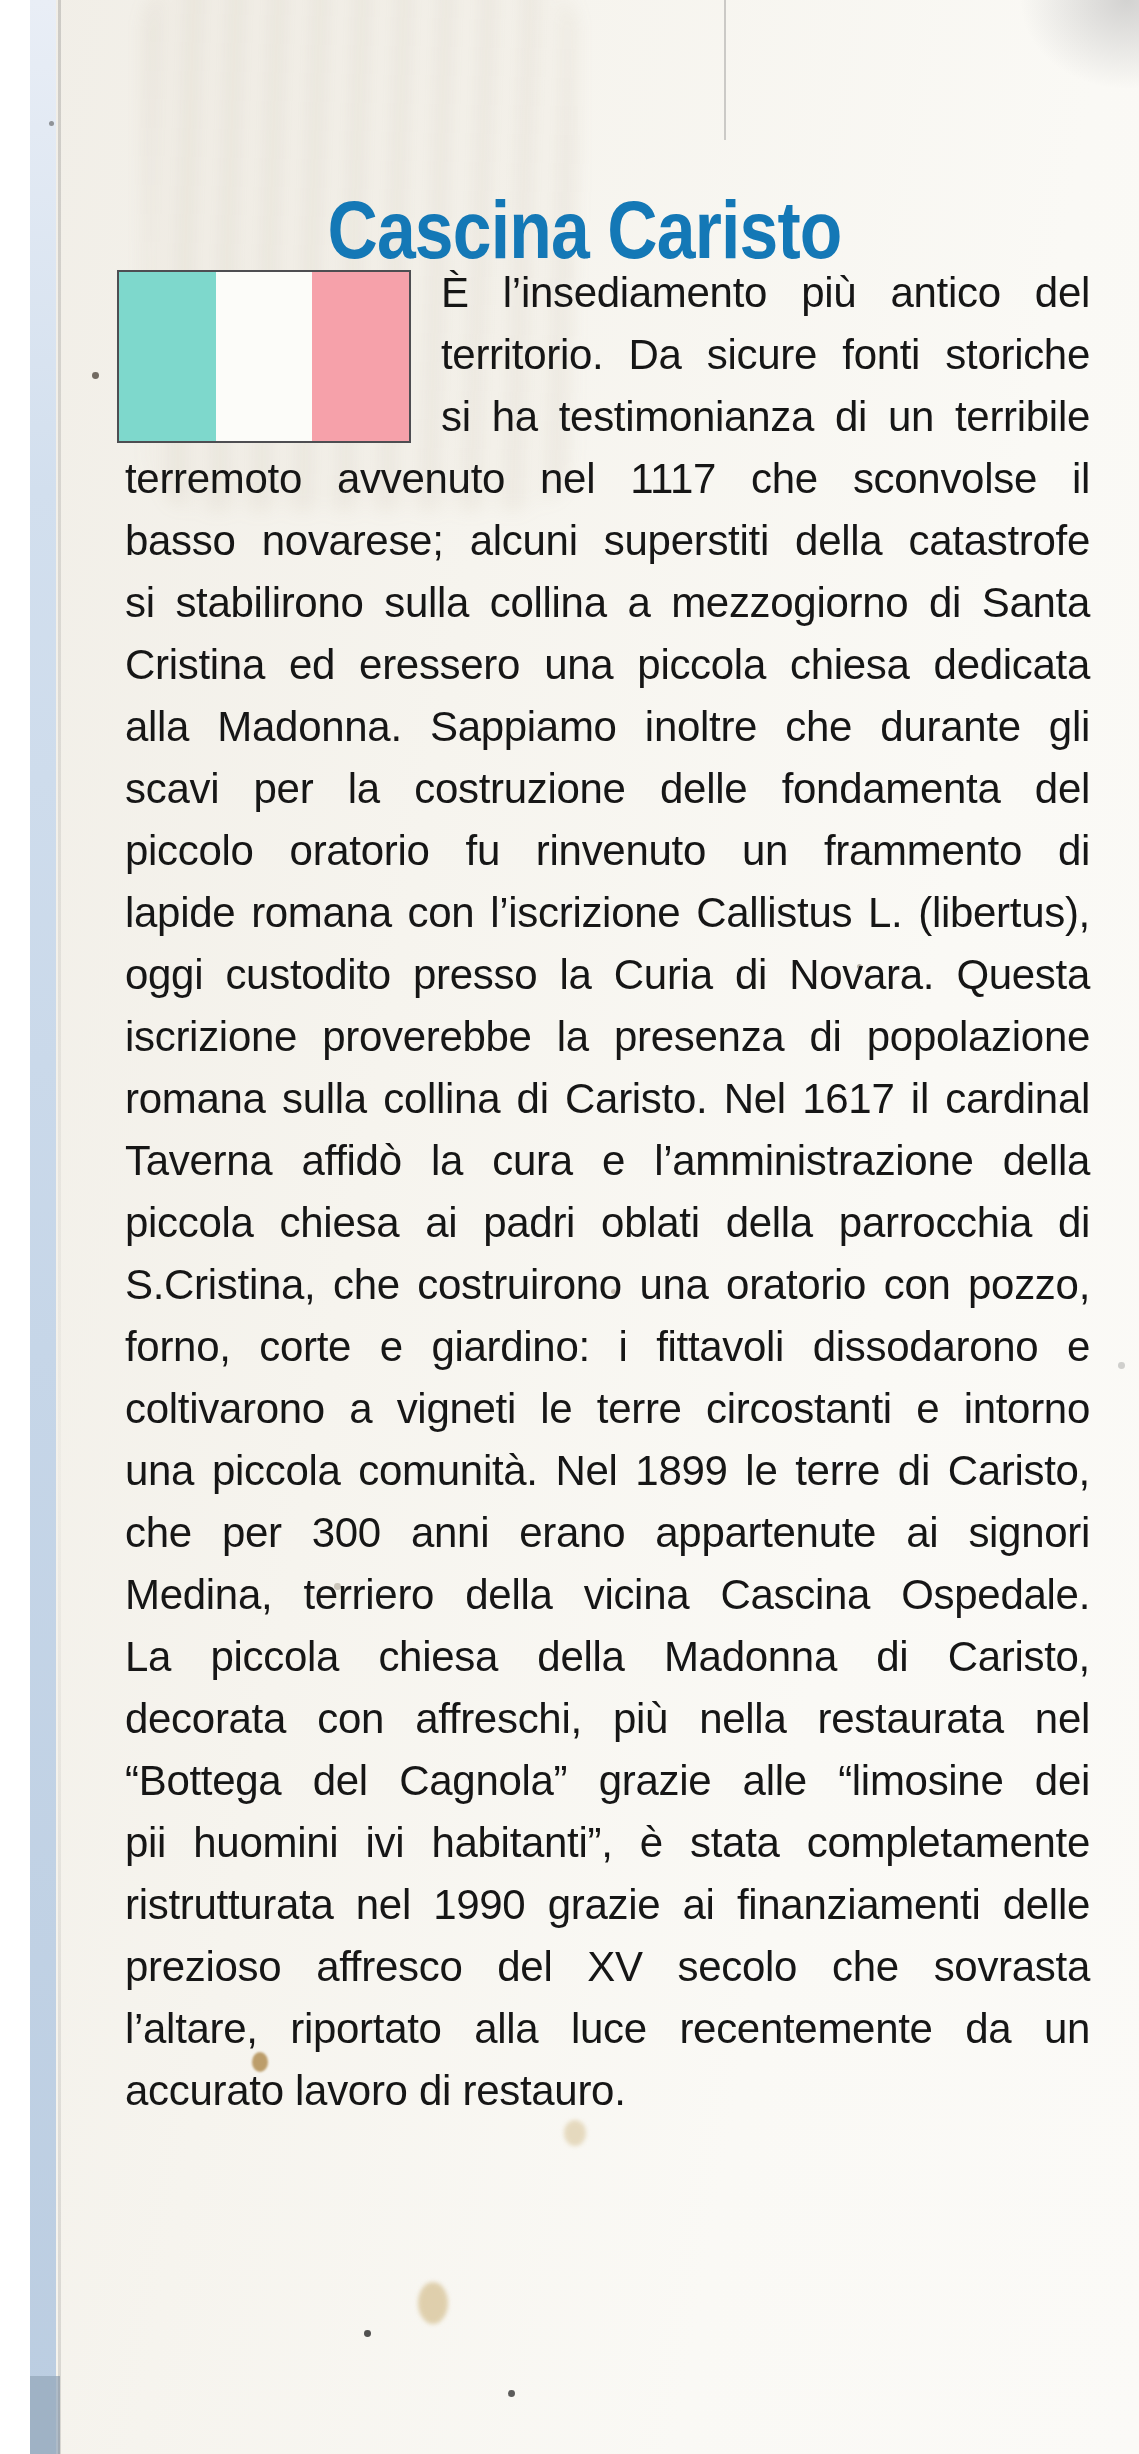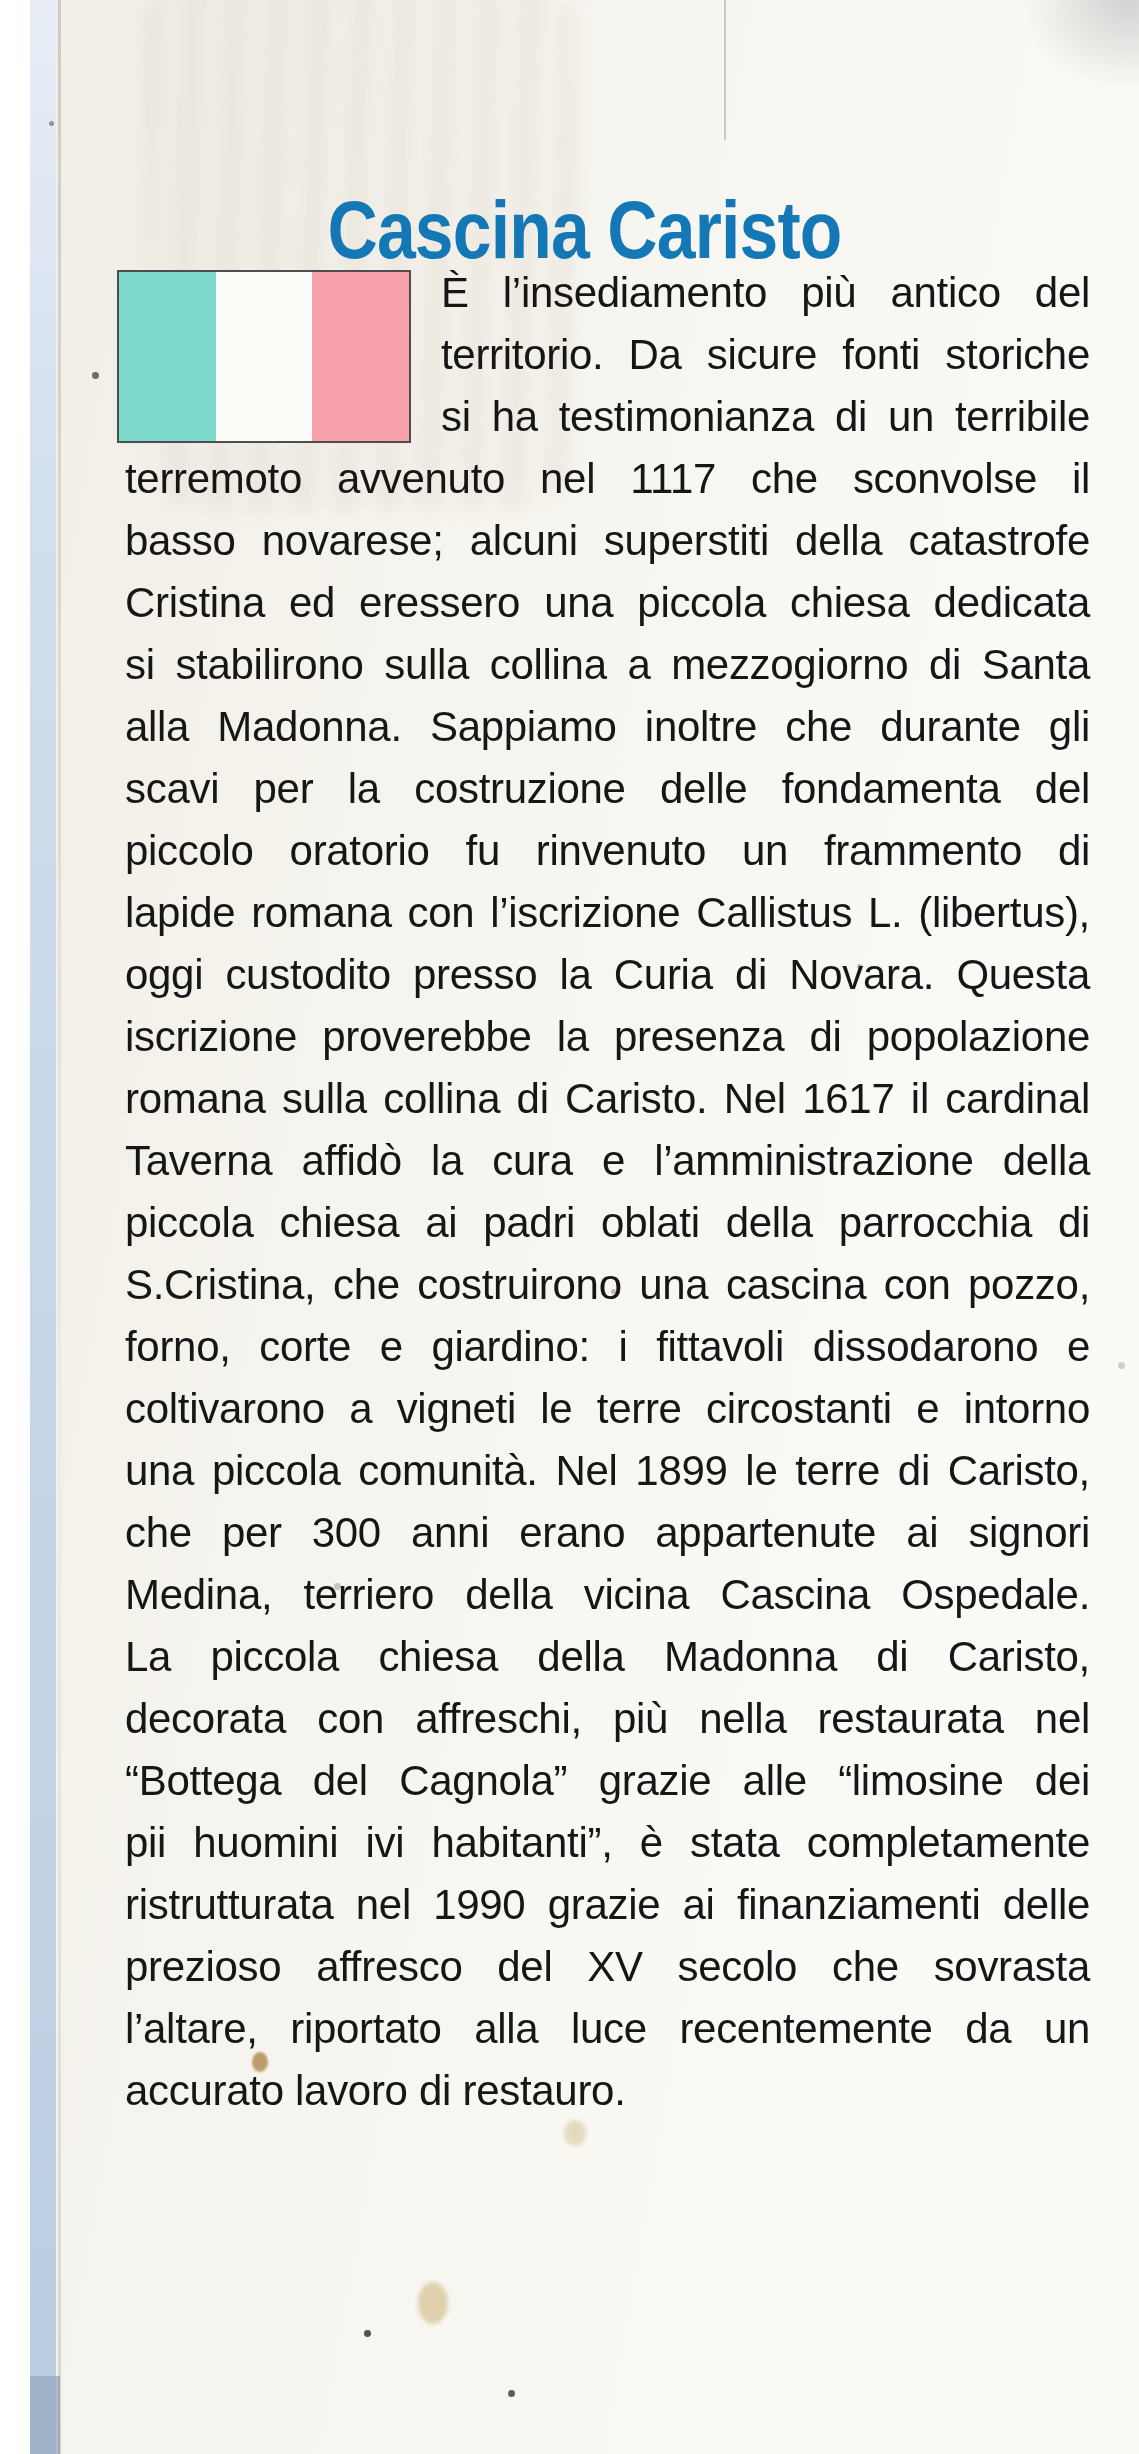--- a/index.html
+++ b/index.html
@@ -108,32 +108,32 @@
       <div class="stripe s-left"></div>
       <div class="stripe s-mid"></div>
       <div class="stripe s-right"></div>
     </div>
     <div>
         <div class="line">È l’insediamento più antico del</div>
         <div class="line">territorio. Da sicure fonti storiche</div>
         <div class="line">si ha testimonianza di un terribile</div>
         <div class="line">terremoto avvenuto nel 1117 che sconvolse il</div>
         <div class="line">basso novarese; alcuni superstiti della catastrofe</div>
+        <div class="line">si stabilirono sulla collina a mezzogiorno di Santa</div>
         <div class="line">Cristina ed eressero una piccola chiesa dedicata</div>
-        <div class="line">si stabilirono sulla collina a mezzogiorno di Santa</div>
         <div class="line">alla Madonna. Sappiamo inoltre che durante gli</div>
         <div class="line">scavi per la costruzione delle fondamenta del</div>
         <div class="line">piccolo oratorio fu rinvenuto un frammento di</div>
         <div class="line">lapide romana con l’iscrizione Callistus L. (libertus),</div>
         <div class="line">oggi custodito presso la Curia di Novara. Questa</div>
         <div class="line">iscrizione proverebbe la presenza di popolazione</div>
         <div class="line">romana sulla collina di Caristo. Nel 1617 il cardinal</div>
         <div class="line">Taverna affidò la cura e l’amministrazione della</div>
         <div class="line">piccola chiesa ai padri oblati della parrocchia di</div>
-        <div class="line">S.Cristina, che costruirono una cascina con pozzo,</div>
+        <div class="line">S.Cristina, che costruirono una oratorio con pozzo,</div>
         <div class="line">forno, corte e giardino: i fittavoli dissodarono e</div>
         <div class="line">coltivarono a vigneti le terre circostanti e intorno</div>
         <div class="line">una piccola comunità. Nel 1899 le terre di Caristo,</div>
         <div class="line">che per 300 anni erano appartenute ai signori</div>
         <div class="line">Medina, terriero della vicina Cascina Ospedale.</div>
         <div class="line">La piccola chiesa della Madonna di Caristo,</div>
         <div class="line">decorata con affreschi, più nella restaurata nel</div>
         <div class="line">“Bottega del Cagnola” grazie alle “limosine dei</div>
         <div class="line">pii huomini ivi habitanti”, è stata completamente</div>
         <div class="line">ristrutturata nel 1990 grazie ai finanziamenti delle</div>

